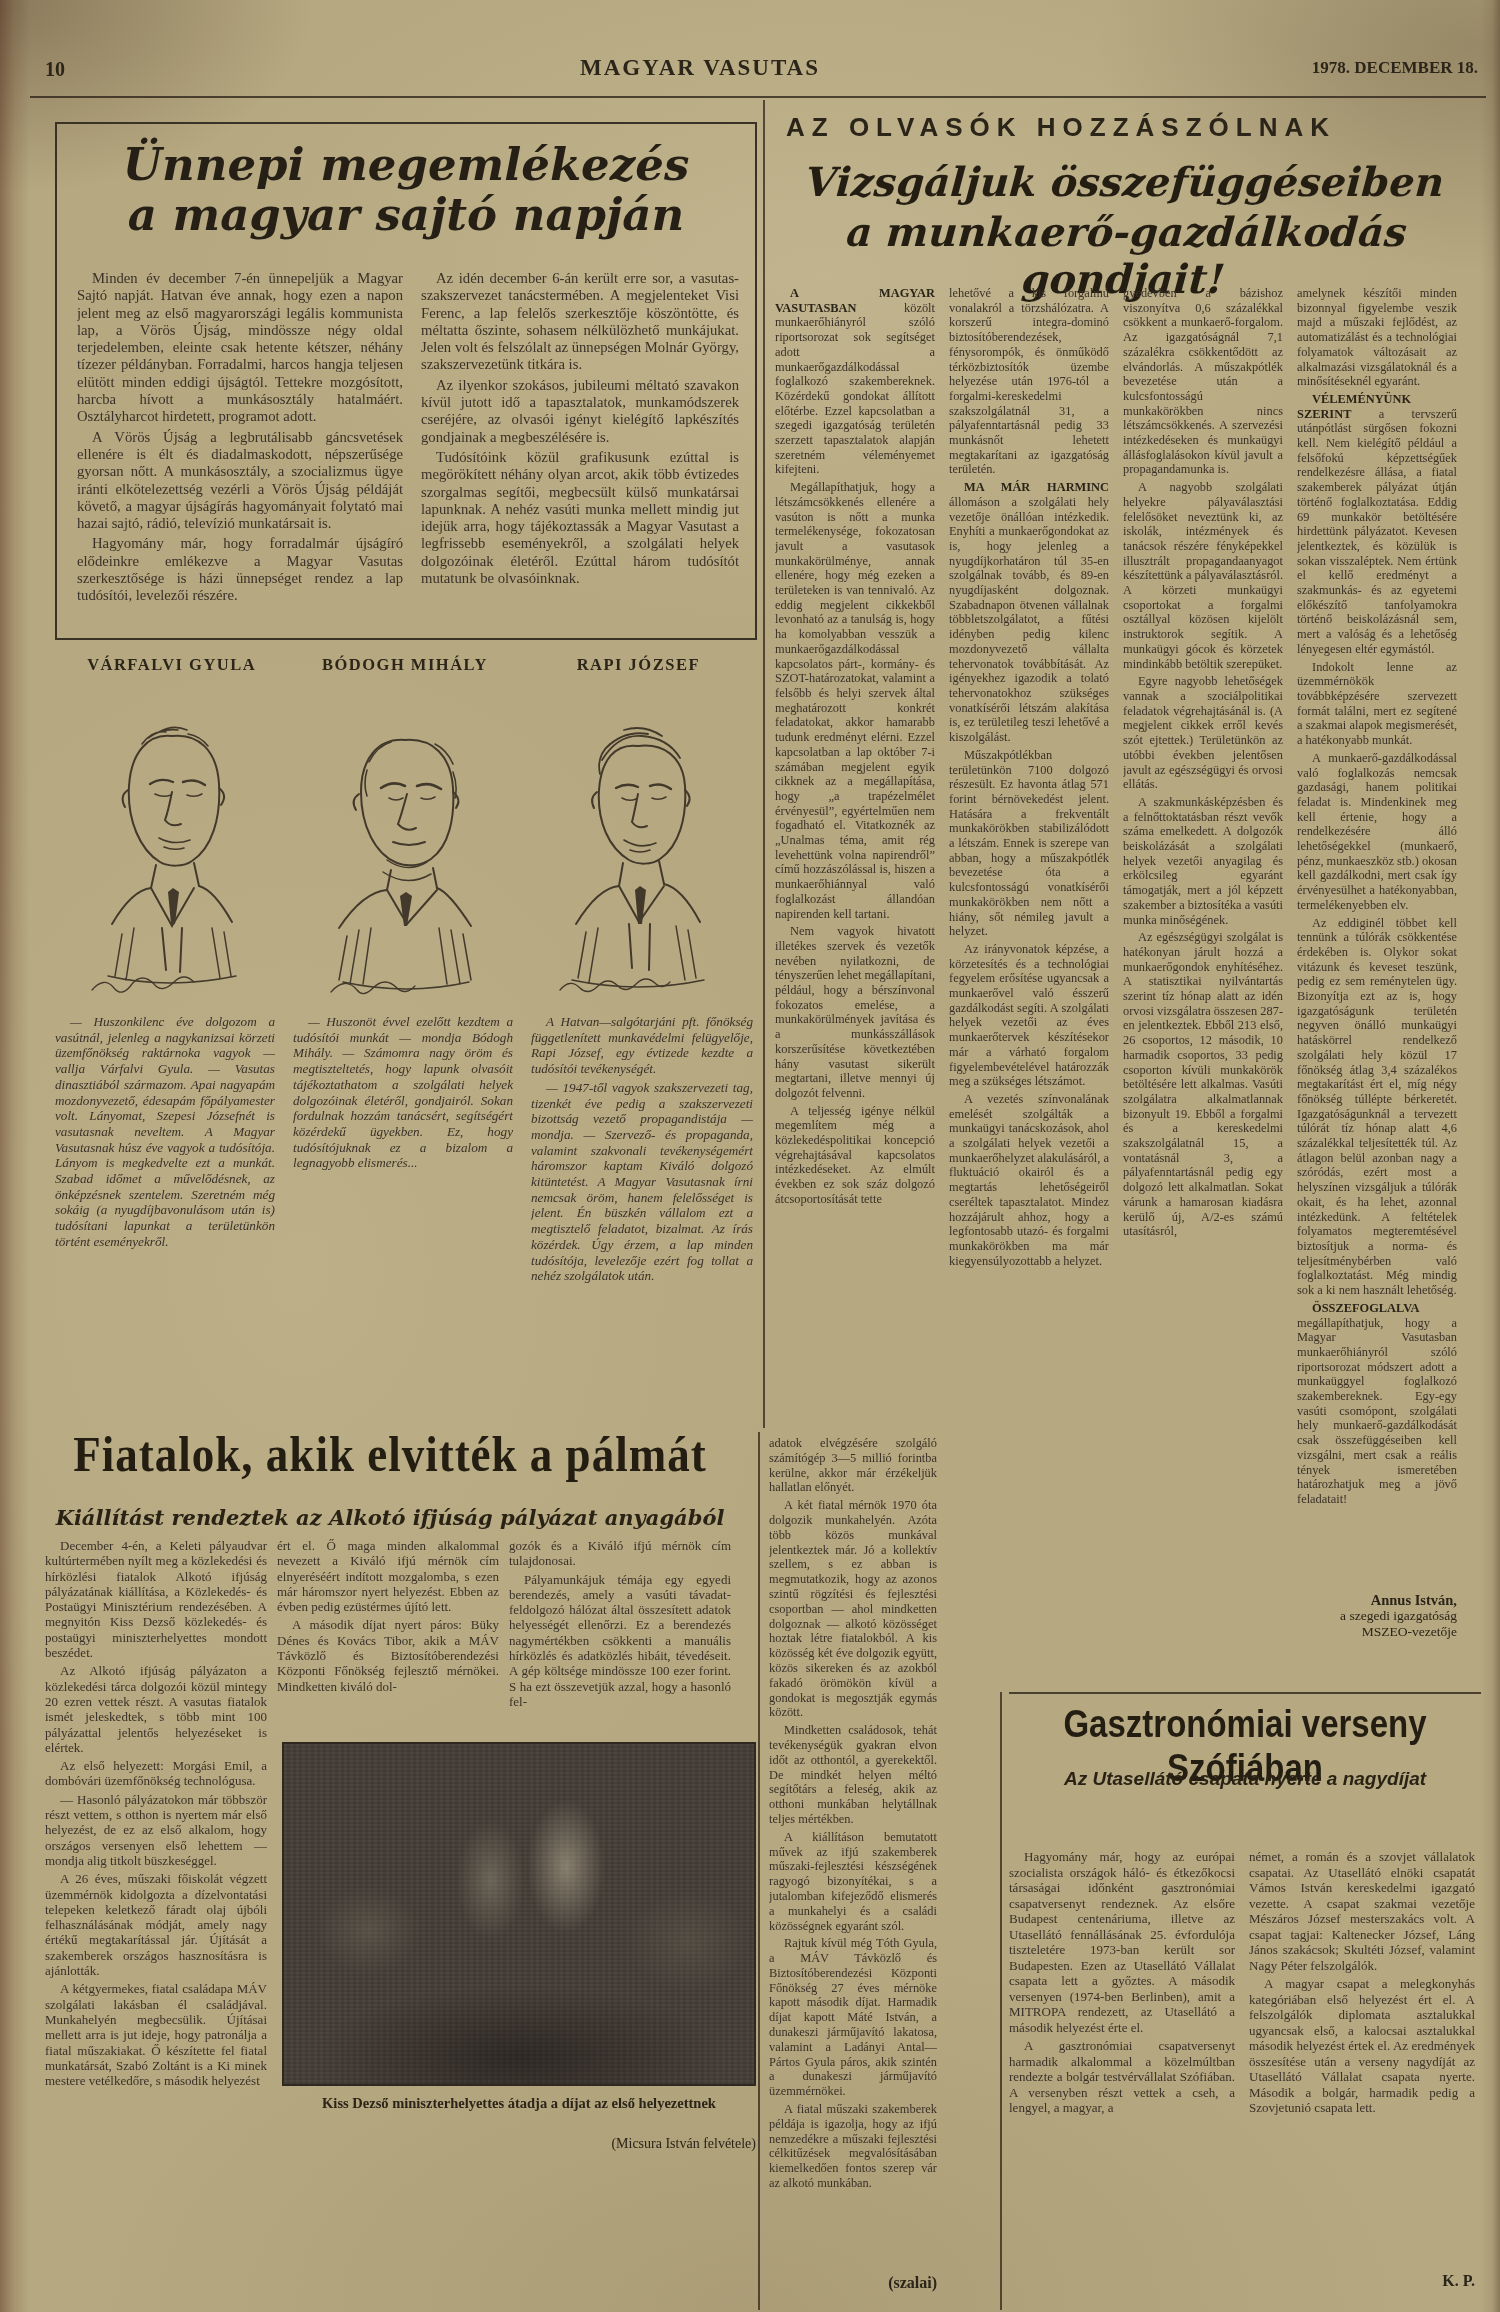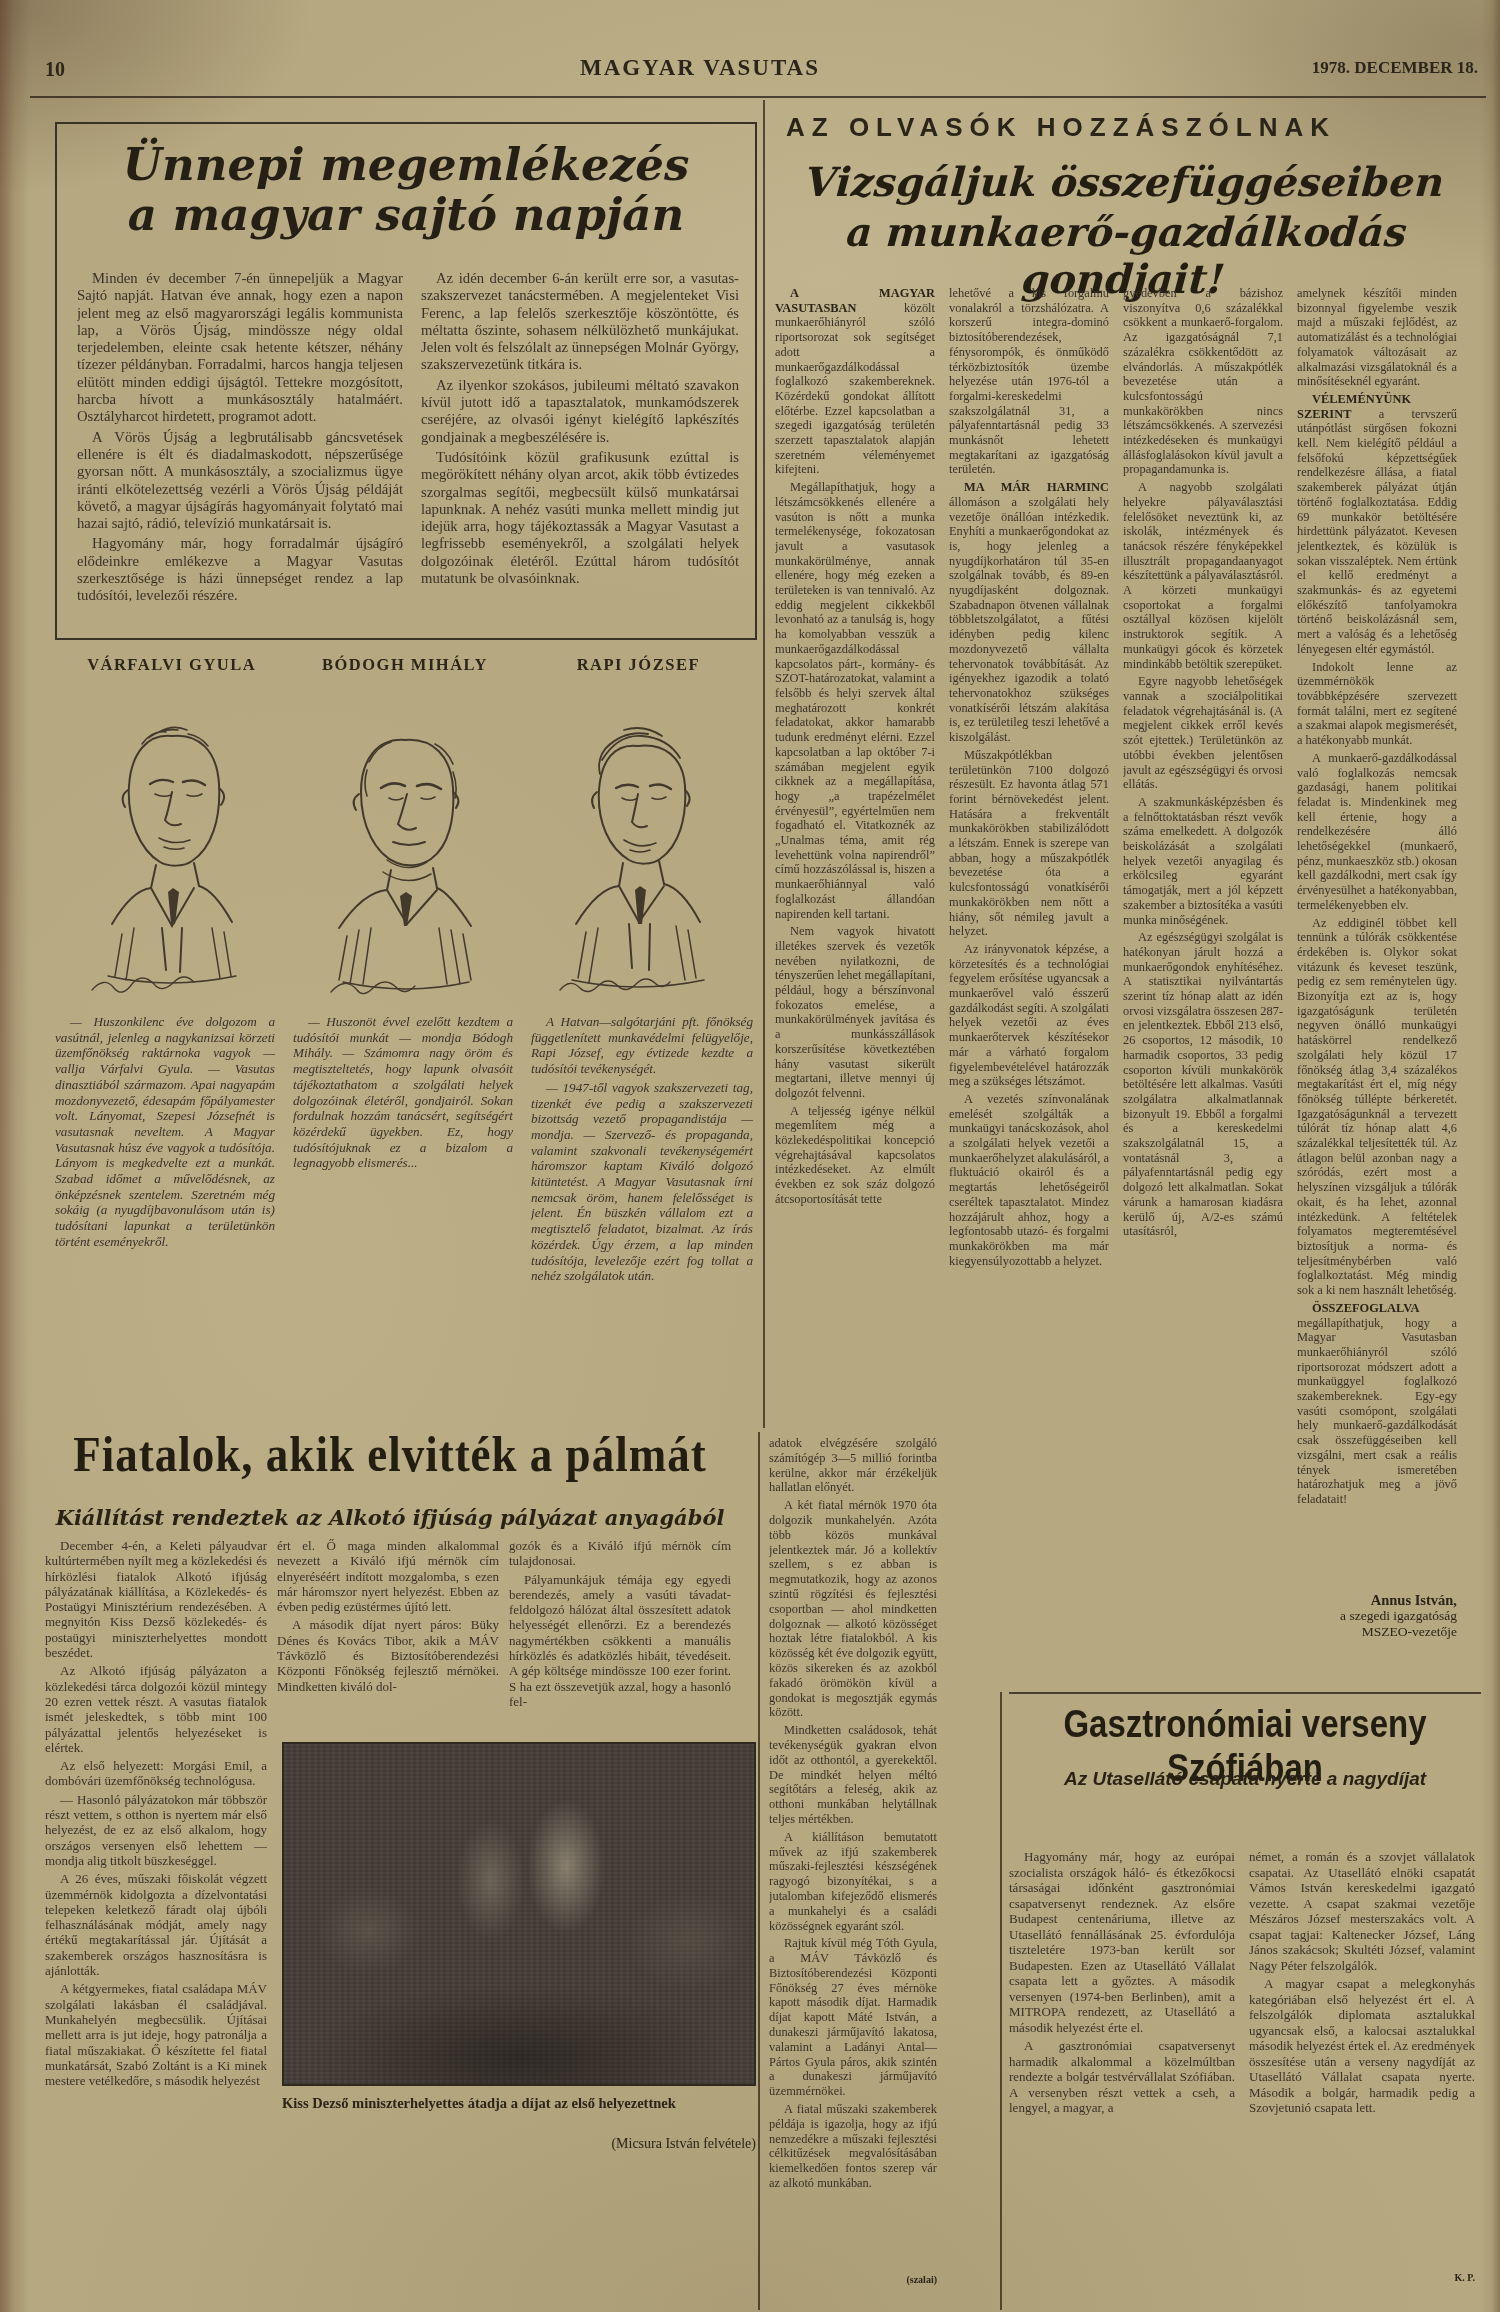--- a/index.html
+++ b/index.html
@@ -52,37 +52,37 @@
   .sig-block{text-align:right;font-size:13.5px;line-height:16px;color:#2b2418;}
   .sig-block .nm{font-weight:bold;font-size:14.5px;text-align:right;}
 
   
   .fiat-h{font-family:"Liberation Serif", serif;font-weight:bold;font-size:45px;
           letter-spacing:1px;text-align:center;color:#241d12;transform:scale(1,1.12);}
   .fiat-sub{font-family:"DejaVu Serif", serif;font-weight:bold;font-style:italic;
             font-size:21px;text-align:center;color:#2a2315;margin-top:11px;}
   .fiat-col{font-size:13px;line-height:15.3px;}
   .tail-col{font-size:12.4px;line-height:14.8px;}
-  .byline{font-weight:bold;font-size:10px;text-align:right;color:#2b2418;}
+  .byline{font-weight:bold;font-size:16px;text-align:right;color:#2b2418;}
 
   
   .photo{
     position:absolute;left:282px;top:1742px;width:474px;height:344px;
     border:2px solid #2e2820;box-sizing:border-box;
     background-color:#474039;
     background-image:
       radial-gradient(ellipse 55px 95px at 60% 36%, rgba(200,188,162,.5), transparent 70%),
       radial-gradient(ellipse 48px 85px at 44% 40%, rgba(160,150,128,.42), transparent 70%),
       radial-gradient(ellipse 70px 60px at 18% 55%, rgba(128,118,100,.33), transparent 72%),
       radial-gradient(ellipse 85px 70px at 86% 58%, rgba(115,106,90,.3), transparent 72%),
       radial-gradient(ellipse 260px 90px at 50% 92%, rgba(20,16,12,.45), transparent 80%),
       repeating-linear-gradient(0deg, rgba(0,0,0,.10) 0 2px, transparent 2px 4px),
       repeating-linear-gradient(90deg, rgba(255,255,255,.03) 0 3px, transparent 3px 6px);
   }
-  .caption{font-weight:bold;font-size:14.5px;line-height:18px;color:#2b2418;}
+  .caption{font-weight:bold;font-size:14.5px;line-height:18px;color:#2b2418;text-align:center;}
   .caption-credit{font-weight:normal;font-size:14px;text-align:right;color:#2b2418;}
 
   
   .gastro-h{font-family:"Liberation Sans", sans-serif;font-weight:bold;font-size:33px;
             text-align:center;color:#241d12;transform:scale(1,1.18);}
   .gastro-sub{font-family:"Liberation Sans", sans-serif;font-weight:bold;font-style:italic;
               font-size:19px;text-align:center;color:#2a2315;}
   .gastro-col{font-size:13px;line-height:15.5px;margin-top:37px;}
 
   .sketch svg{display:block;}

